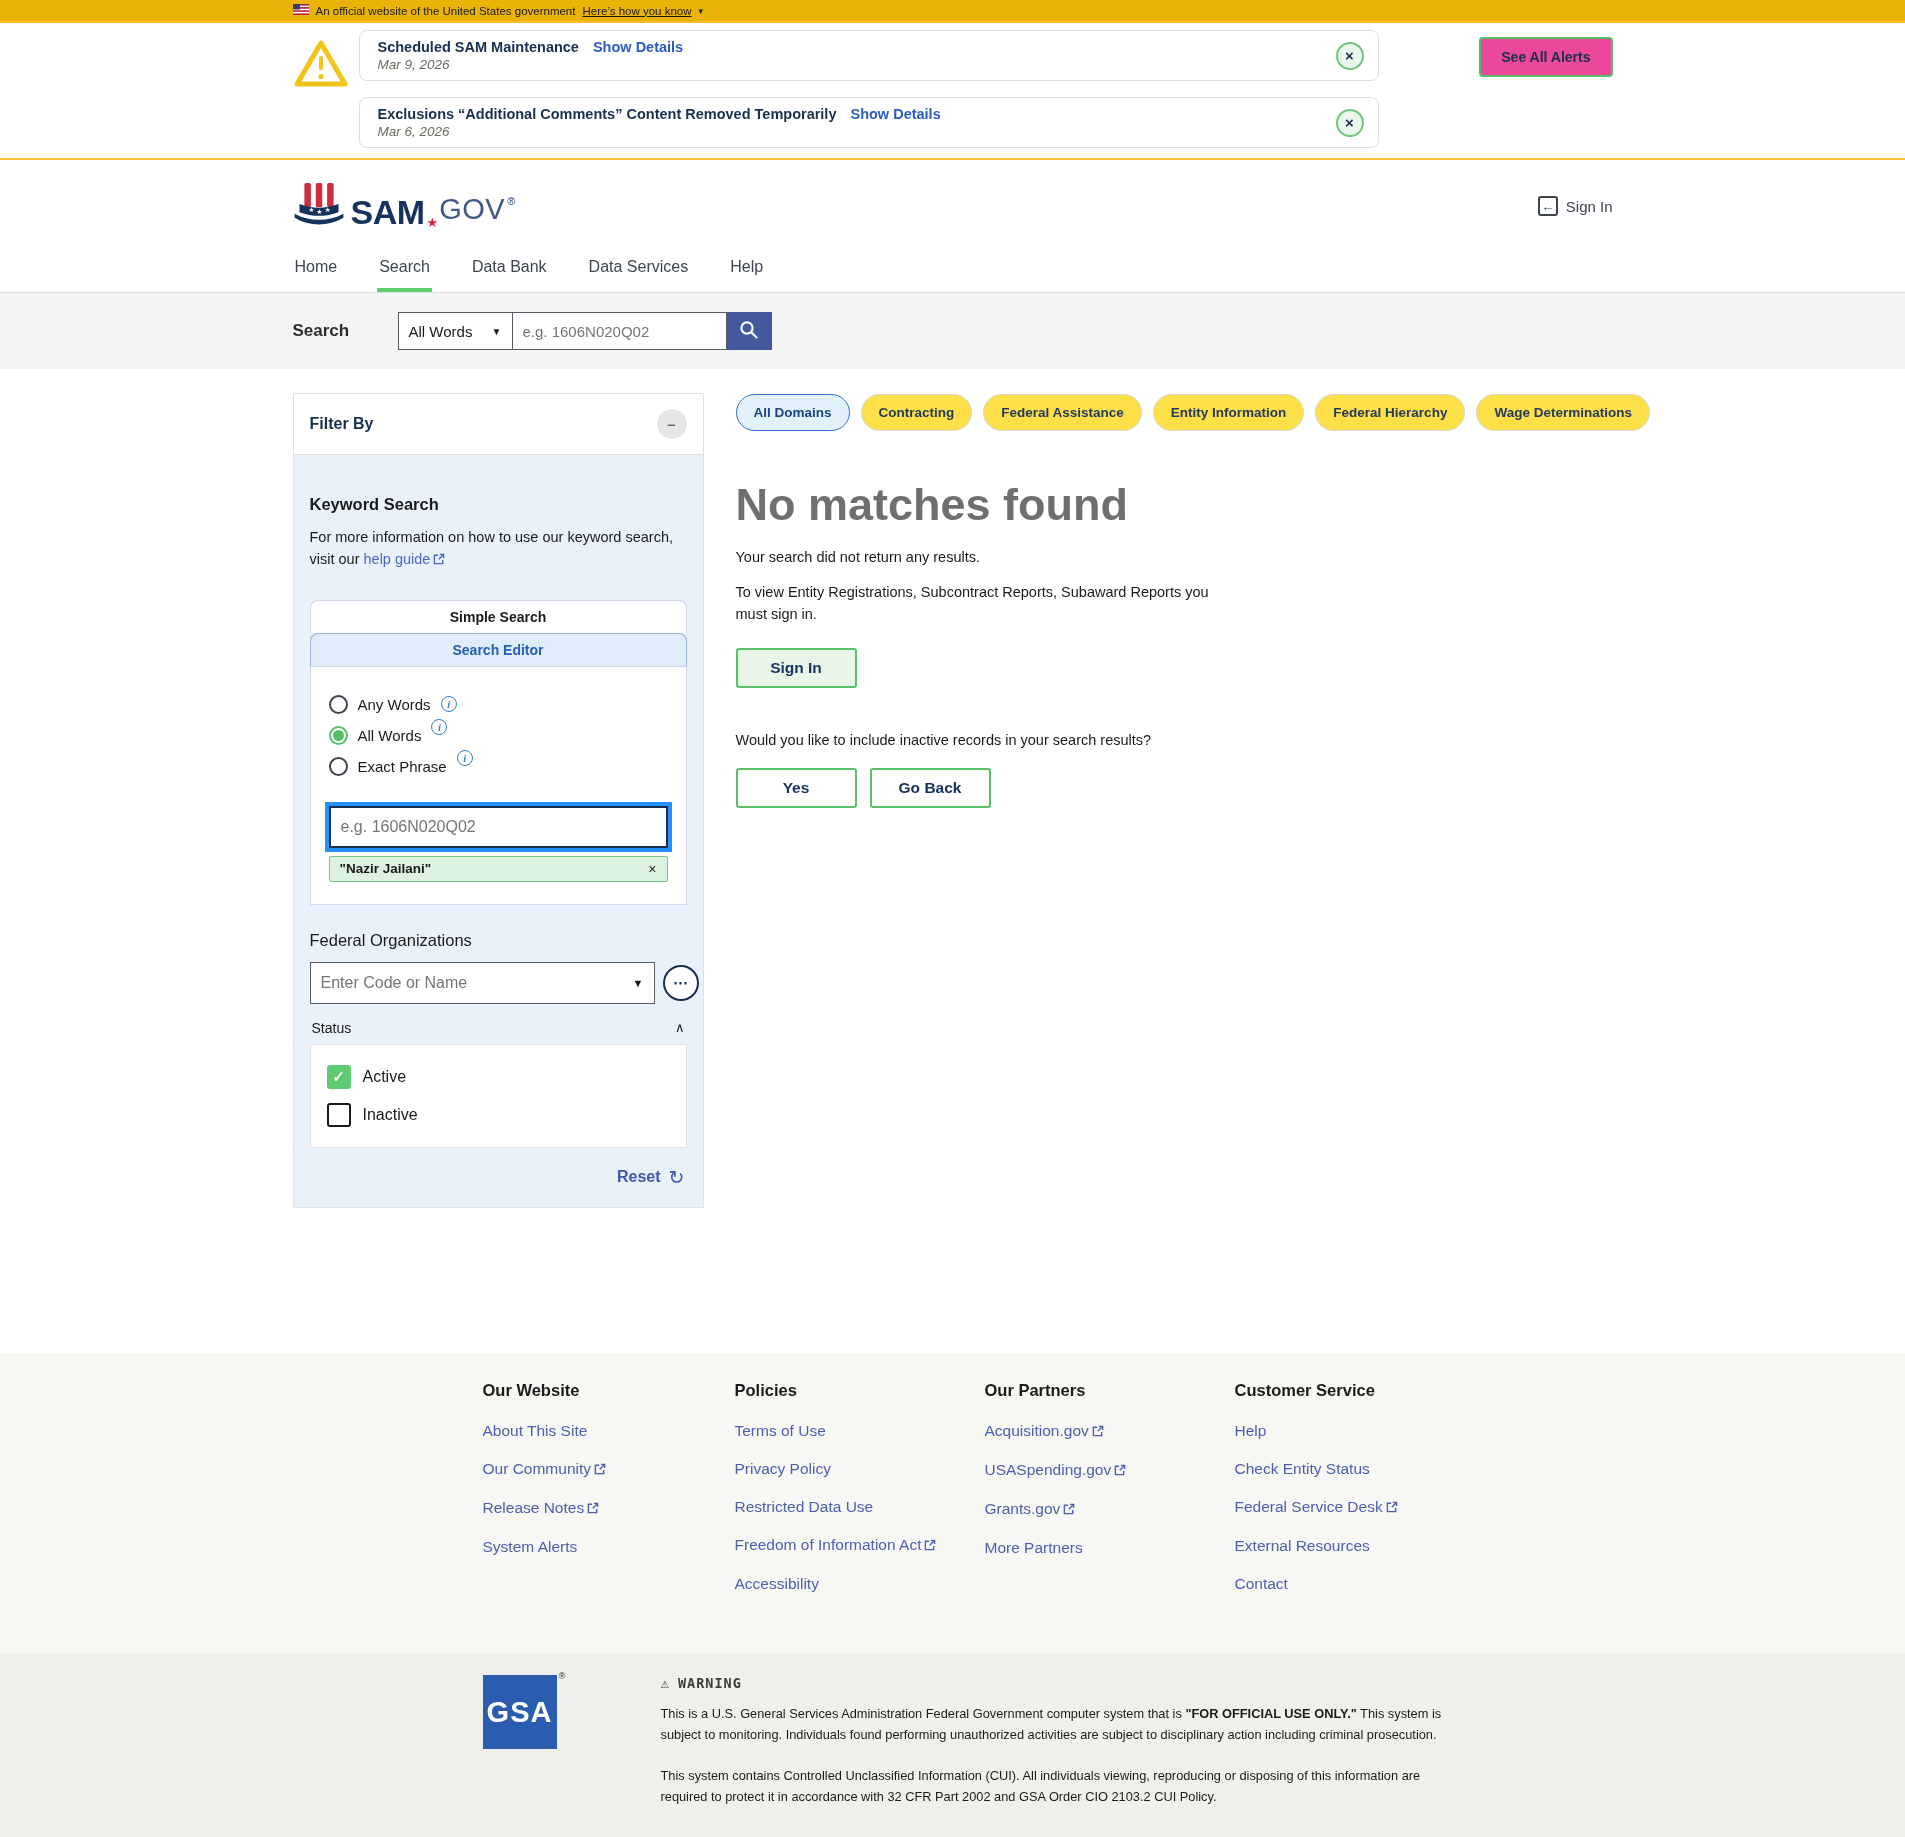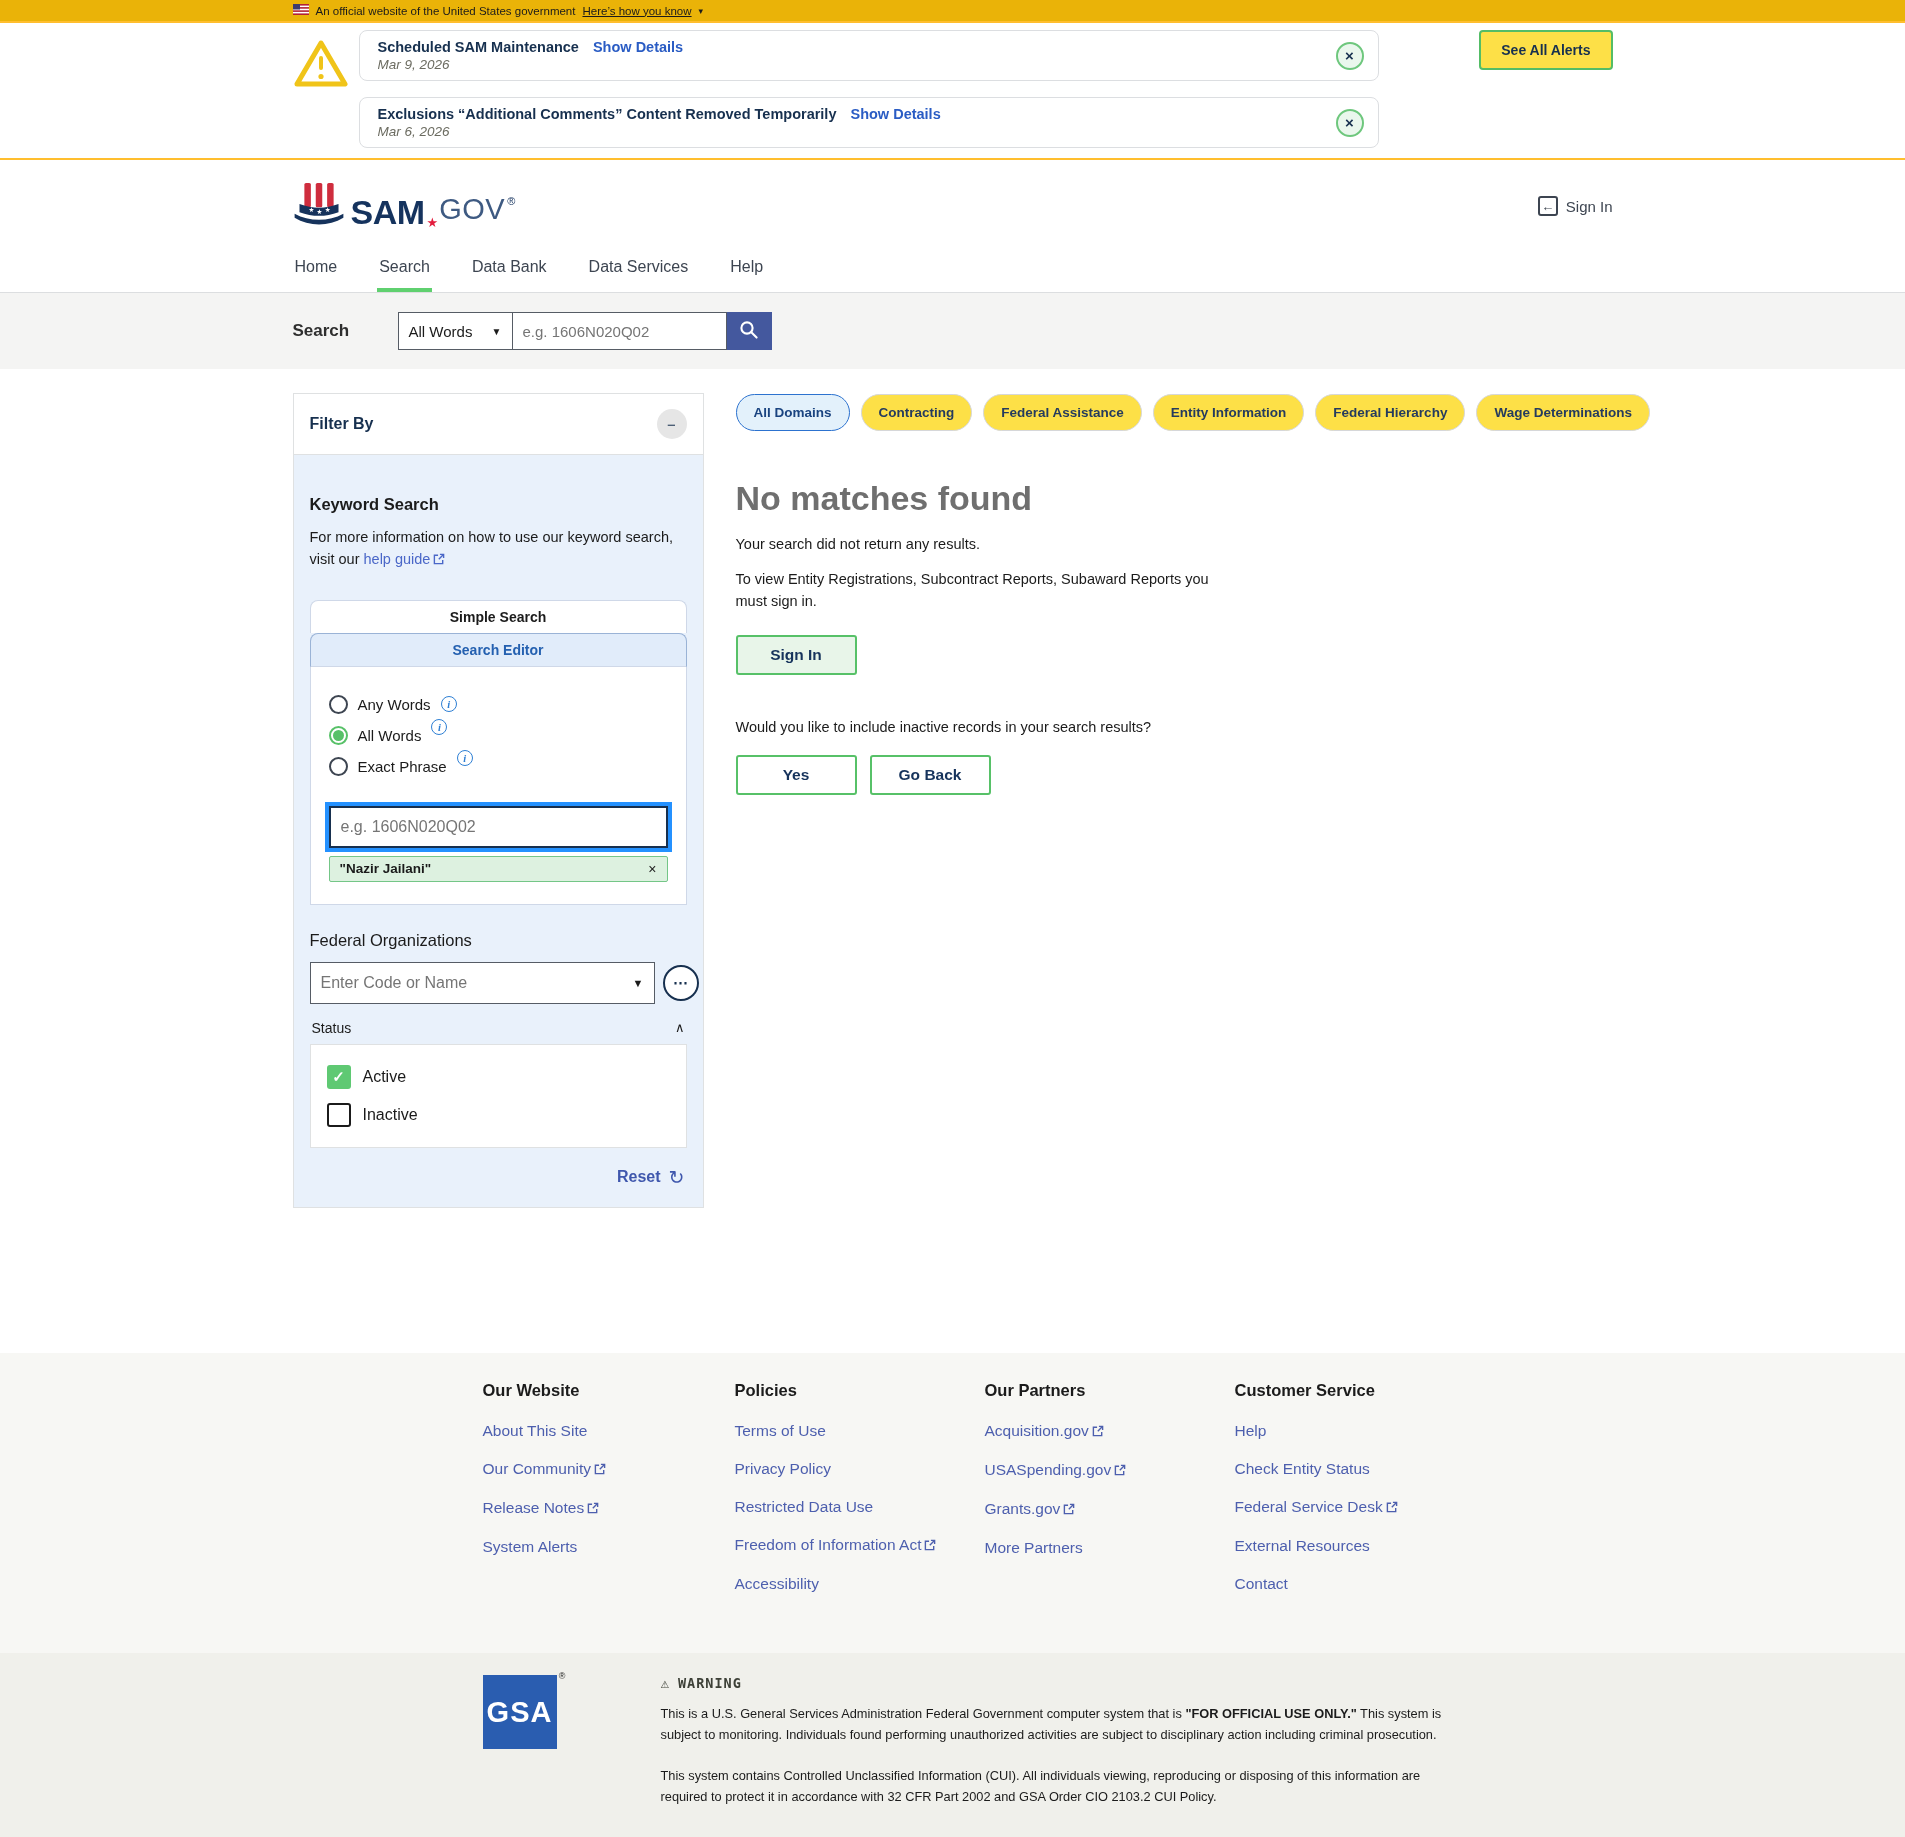--- a/index.html
+++ b/index.html
@@ -19,21 +19,21 @@
   .alert-icon-col { width:66px; padding-top:8px; }
   .alert-cards { width:1020px; display:flex; flex-direction:column; gap:16px; }
   .alert-card { position:relative; border:1px solid #dcdee1; border-radius:8px; padding:8px 60px 8px 18px; min-height:48px; }
   .alert-title-row { display:flex; gap:14px; align-items:baseline; }
   .alert-title { font-weight:bold; font-size:14.5px; color:#17304f; }
   .alert-link { font-weight:bold; font-size:14.5px; color:#2a5cc4; text-decoration:none; cursor:pointer; }
   .alert-date { font-style:italic; font-size:13.5px; color:#6b6b60; margin-top:2px; }
   .alert-close { position:absolute; right:14px; top:50%; transform:translateY(-50%);
     width:28px; height:28px; border-radius:50%; border:2px solid #6ec77d; background:#eaf7ed;
     color:#17304f; font-size:15px; font-weight:bold; display:flex; align-items:center; justify-content:center; cursor:pointer; }
-  .see-all-btn { margin-left:auto; margin-top:0; background:#fde047; border:2px solid #54bd66; border-radius:4px;
+  .see-all-btn { margin-left:auto; margin-top:7px; background:#ec4899; border:2px solid #54bd66; border-radius:4px;
     padding:10px 20px; font-weight:bold; font-size:14px; color:#17304f; cursor:pointer; font-family:inherit; }
 
   
   .site-header .inner { display:flex; align-items:center; justify-content:space-between; padding:20px 0 16px; }
   .logo { display:flex; align-items:flex-end; gap:6px; cursor:pointer; }
   .logo-wordmark { display:flex; align-items:flex-start; }
   .logo-sam { font-size:34px; font-weight:bold; color:#15335e; letter-spacing:-0.5px; }
   .logo-star { color:#e31c3d; font-size:13px; margin:0 1px 2px 2px; align-self:flex-end; }
   .logo-gov { font-size:29px; color:#3e5color:#3e5a82; color:#3e5a82; letter-spacing:0.5px; }
   .logo-reg { font-size:11px; color:#15335e; margin-left:2px; align-self:flex-start; margin-top:2px; }
@@ -116,21 +116,21 @@
   .reset-row { display:flex; justify-content:flex-end; align-items:center; gap:8px; margin-top:20px; padding-right:2px; }
   .reset-link { font-size:16px; font-weight:bold; color:#3f57ad; cursor:pointer; }
   .reset-icon { font-size:19px; color:#3f57ad; cursor:pointer; line-height:1; }
 
   
   .results { flex:1; padding-top:1px; }
   .domain-pills { display:flex; gap:11px; }
   .pill { border-radius:19px; padding:10px 17px; font-size:13.5px; font-weight:bold; color:#253b5e; cursor:pointer;
     background:#fde047; border:1px solid #d6d7d9; white-space:nowrap; }
   .pill.active { background:#e3f1fb; border:1px solid #2c72cf; color:#1a4480; }
-  .no-matches { font-size:34px; font-weight:bold; color:#6f6f6f; margin:48px 0 18px; }
+  .no-matches { font-size:45px; font-weight:bold; color:#6f6f6f; margin:48px 0 18px; }
   .results-msg { font-size:14.5px; margin-bottom:16px; }
   .results-note { font-size:14.5px; max-width:490px; line-height:1.55; margin-bottom:22px; }
   .green-btn { width:121px; height:40px; border-radius:3px; border:2px solid #57c168; font-family:inherit;
     font-size:15.5px; font-weight:bold; color:#16335c; cursor:pointer; }
   .green-btn.tint { background:#e8f5e9; }
   .green-btn.white { background:#fff; }
   .inactive-q { font-size:14.5px; margin:44px 0 20px; }
   .btn-row { display:flex; gap:13px; }
 
   

